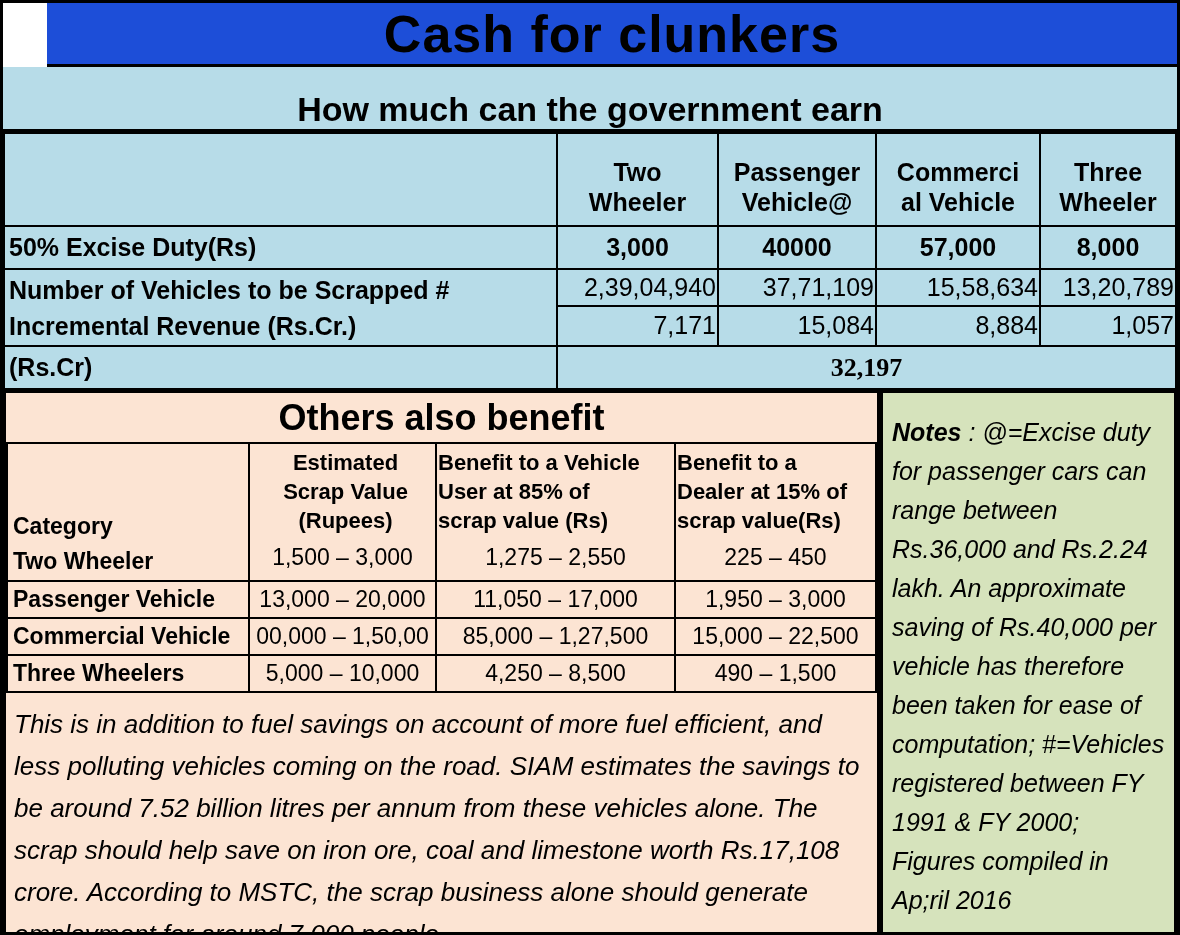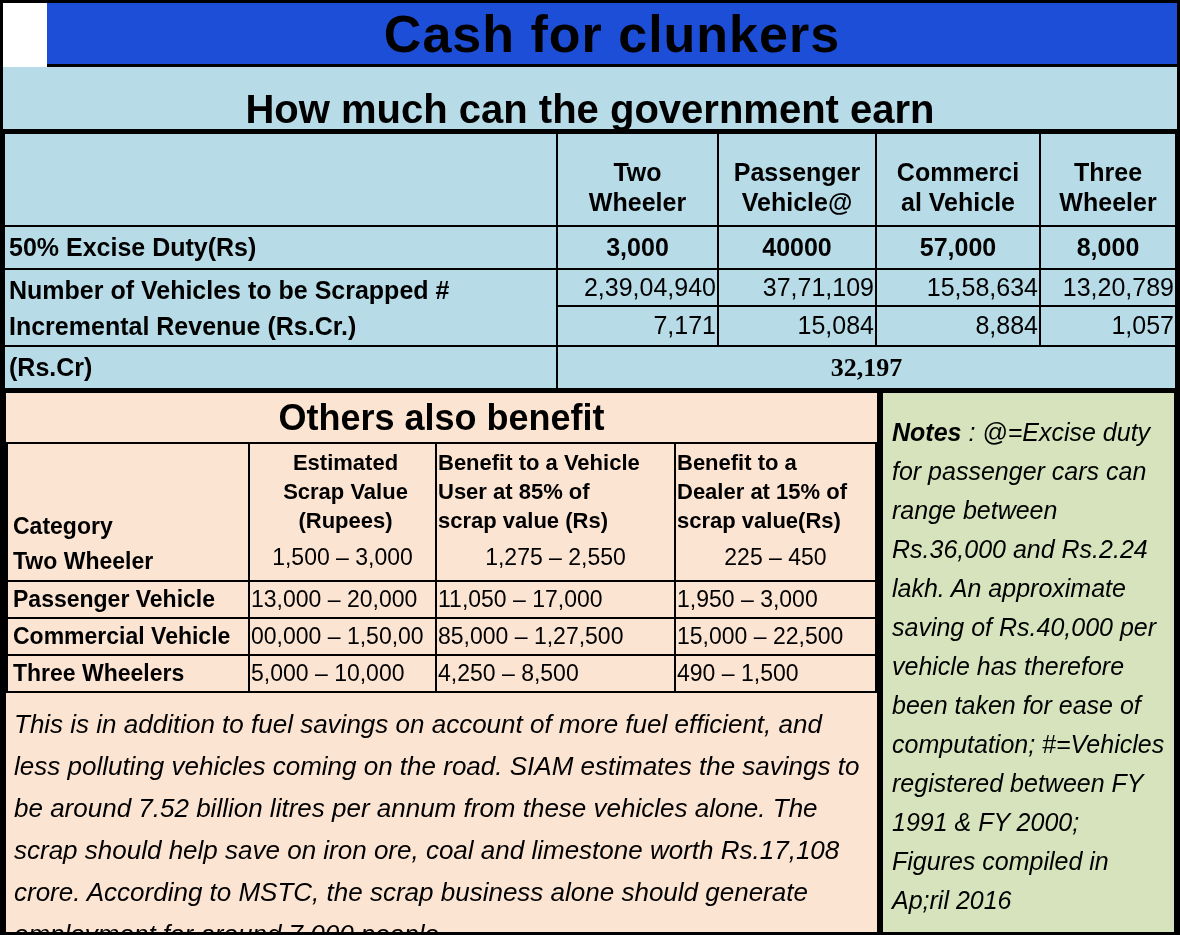--- a/index.html
+++ b/index.html
@@ -11,21 +11,21 @@
   .page{width:1180px;height:935px;border:3px solid var(--ink);display:flex;flex-direction:column;overflow:hidden;}
 
   
   .title-bar{height:64px;flex:0 0 64px;background:#1d4ed8;border-bottom:3px solid var(--ink);
     display:flex;align-items:flex-end;justify-content:center;margin-left:44px;}
   .title-bar span{font-size:52px;font-weight:bold;letter-spacing:1px;}
 
   
   .subtitle-bar{height:65px;flex:0 0 65px;background:var(--blue);border-bottom:3px solid var(--ink);
     display:flex;align-items:center;justify-content:center;}
-  .subtitle-bar span{font-size:40px;font-weight:bold;border-bottom:4px solid var(--ink);padding:0 4px 1px 4px;margin-top:28px;}
+  .subtitle-bar span{font-size:34px;font-weight:bold;border-bottom:4px solid var(--ink);padding:0 4px 1px 4px;margin-top:28px;}
 
   
   .main-table{width:100%;flex:0 0 258px;border-collapse:collapse;background:var(--blue);table-layout:fixed;}
   .main-table td{border:2px solid var(--ink);font-size:25px;overflow:hidden;}
   .main-table tr.hdr td{height:92px;vertical-align:bottom;text-align:center;font-weight:bold;
     line-height:30px;padding-bottom:8px;white-space:pre-line;}
   .main-table tr.excise td{height:42px;}
   .main-table tr.scrap td{height:33px;}
   .main-table tr.incr td{height:37px;}
   .main-table tr.total td{height:42px;}
@@ -40,21 +40,21 @@
   .bottom{flex:0 0 495px;display:flex;}
   .left-panel{width:877px;flex:0 0 877px;background:var(--peach);border:3px solid var(--ink);
     display:flex;flex-direction:column;overflow:hidden;}
   .others-title{height:49px;flex:0 0 49px;display:flex;align-items:center;justify-content:center;
     font-size:36px;font-weight:bold;}
   .benefit-table{width:100%;border-collapse:collapse;table-layout:fixed;flex:0 0 auto;}
   .benefit-table td{border:2px solid var(--ink);overflow:hidden;}
   .benefit-table tr.bhdr td{height:138px;}
   .benefit-table tr.brow td{height:37px;font-size:23px;}
   .benefit-table td.cat{font-weight:bold;text-align:left;padding-left:5px;}
-  .benefit-table td.cval{white-space:nowrap;}
+  .benefit-table td.cval{text-align:center;white-space:nowrap;}
   td.cat-h{vertical-align:bottom;font-weight:bold;font-size:23px;line-height:35px;padding:0 0 1px 5px;}
   td.bh{vertical-align:top;}
   .bh-lines{font-weight:bold;font-size:22px;line-height:29px;white-space:pre-line;padding-top:3px;}
   .bh-lines.left{text-align:center;padding-left:6px;}
   .bh-lines.ctr{}
   .bh-val{font-size:23px;text-align:center;margin-top:9px;white-space:nowrap;}
   .fuel-note{padding:10px 8px 0 8px;font-style:italic;font-size:26px;line-height:42px;}
 
   .notes-panel{flex:1;background:var(--green);border:3px solid var(--ink);
     padding:20px 6px 0 9px;font-style:italic;font-size:25px;line-height:39px;overflow:hidden;}

